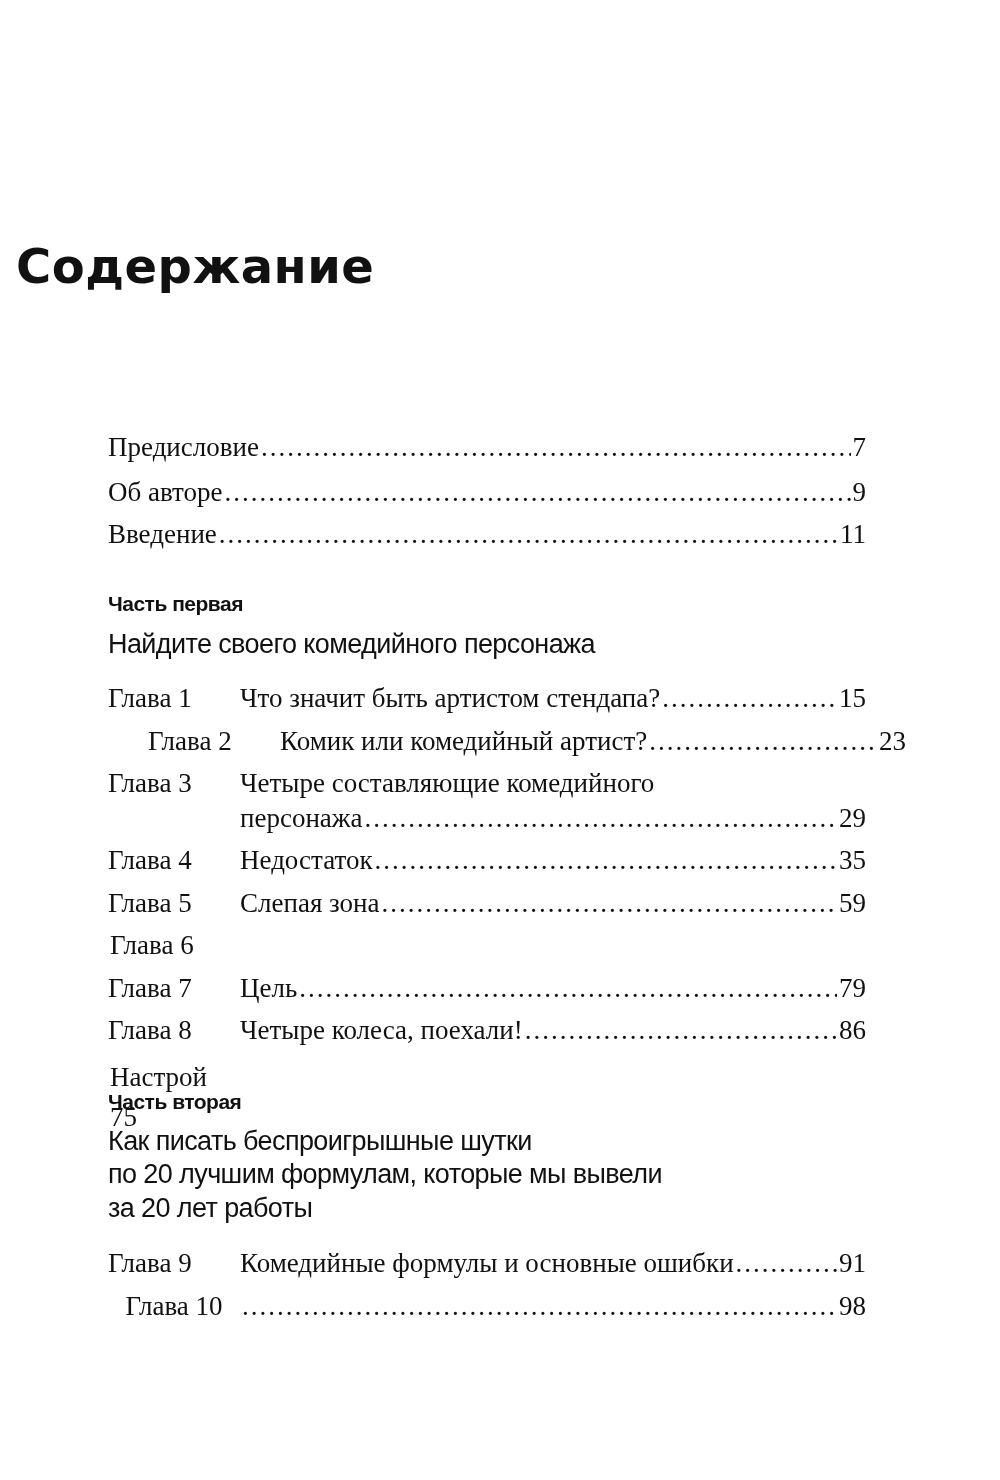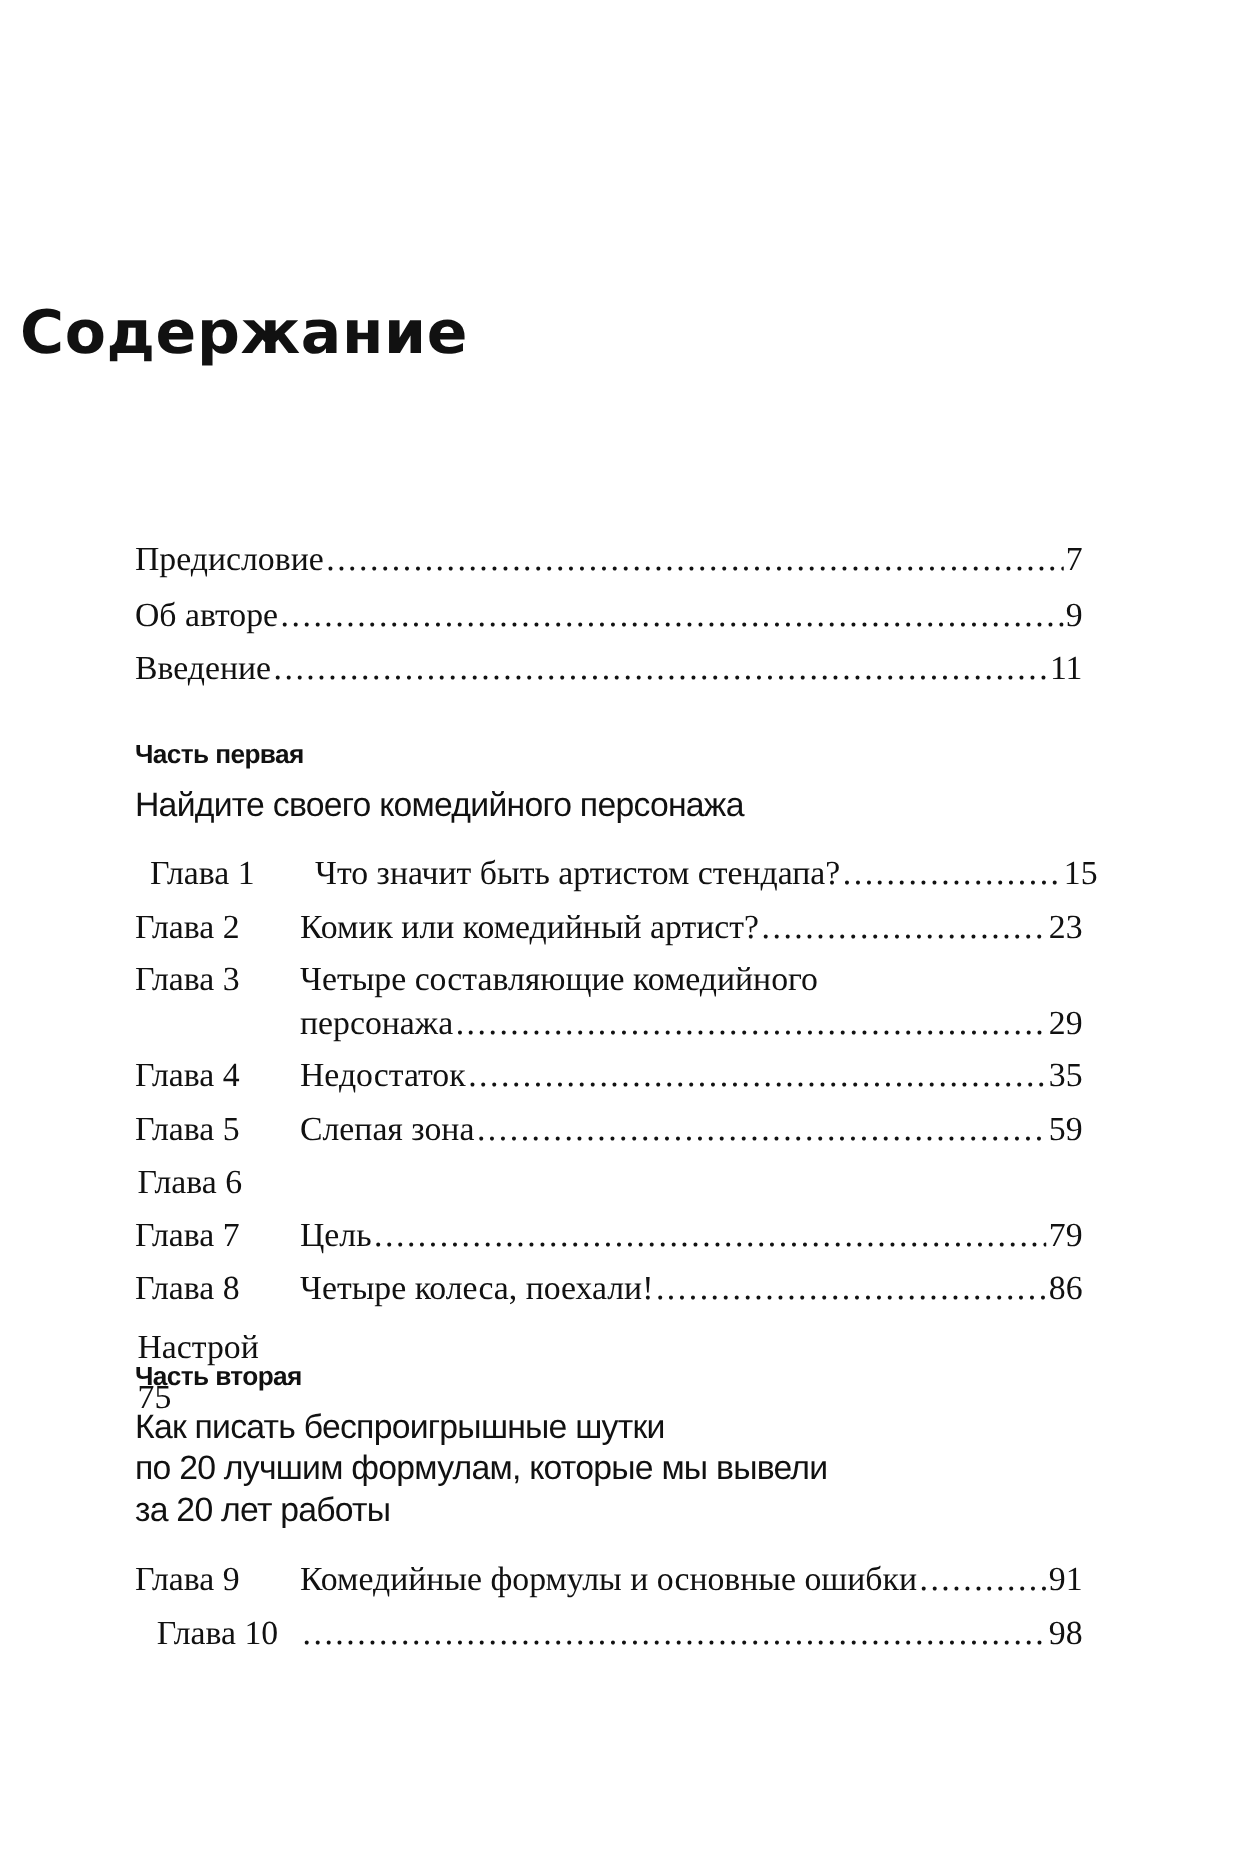--- a/index.html
+++ b/index.html
@@ -58,27 +58,27 @@
   </div>
   <div class="row" style="top:514px;">
     <span class="label">Введение</span>
     <span class="leader"></span>
     <span class="page">11</span>
   </div>
 
   <div class="part" style="top:592px;">Часть первая</div>
   <div class="section" style="top:628px;">Найдите своего комедийного персонажа</div>
 
-  <div class="row" style="top:678px;margin-left:12px;">
+  <div class="row" style="top:678px;">
     <span class="chap">Глава 1</span>
     <span class="label">Что значит быть артистом стендапа?</span>
     <span class="leader"></span>
     <span class="page">15</span>
   </div>
-  <div class="row" style="top:721px;">
+  <div class="row" style="top:721px;margin-left:40px;">
     <span class="chap">Глава 2</span>
     <span class="label">Комик или комедийный артист?</span>
     <span class="leader"></span>
     <span class="page">23</span>
   </div>
   <div class="row" style="top:763px;">
     <span class="chap">Глава 3</span>
     <span class="label">Четыре составляющие комедийного</span>
   </div>
   <div class="row" style="top:798px; left:132px; width:626px;">

